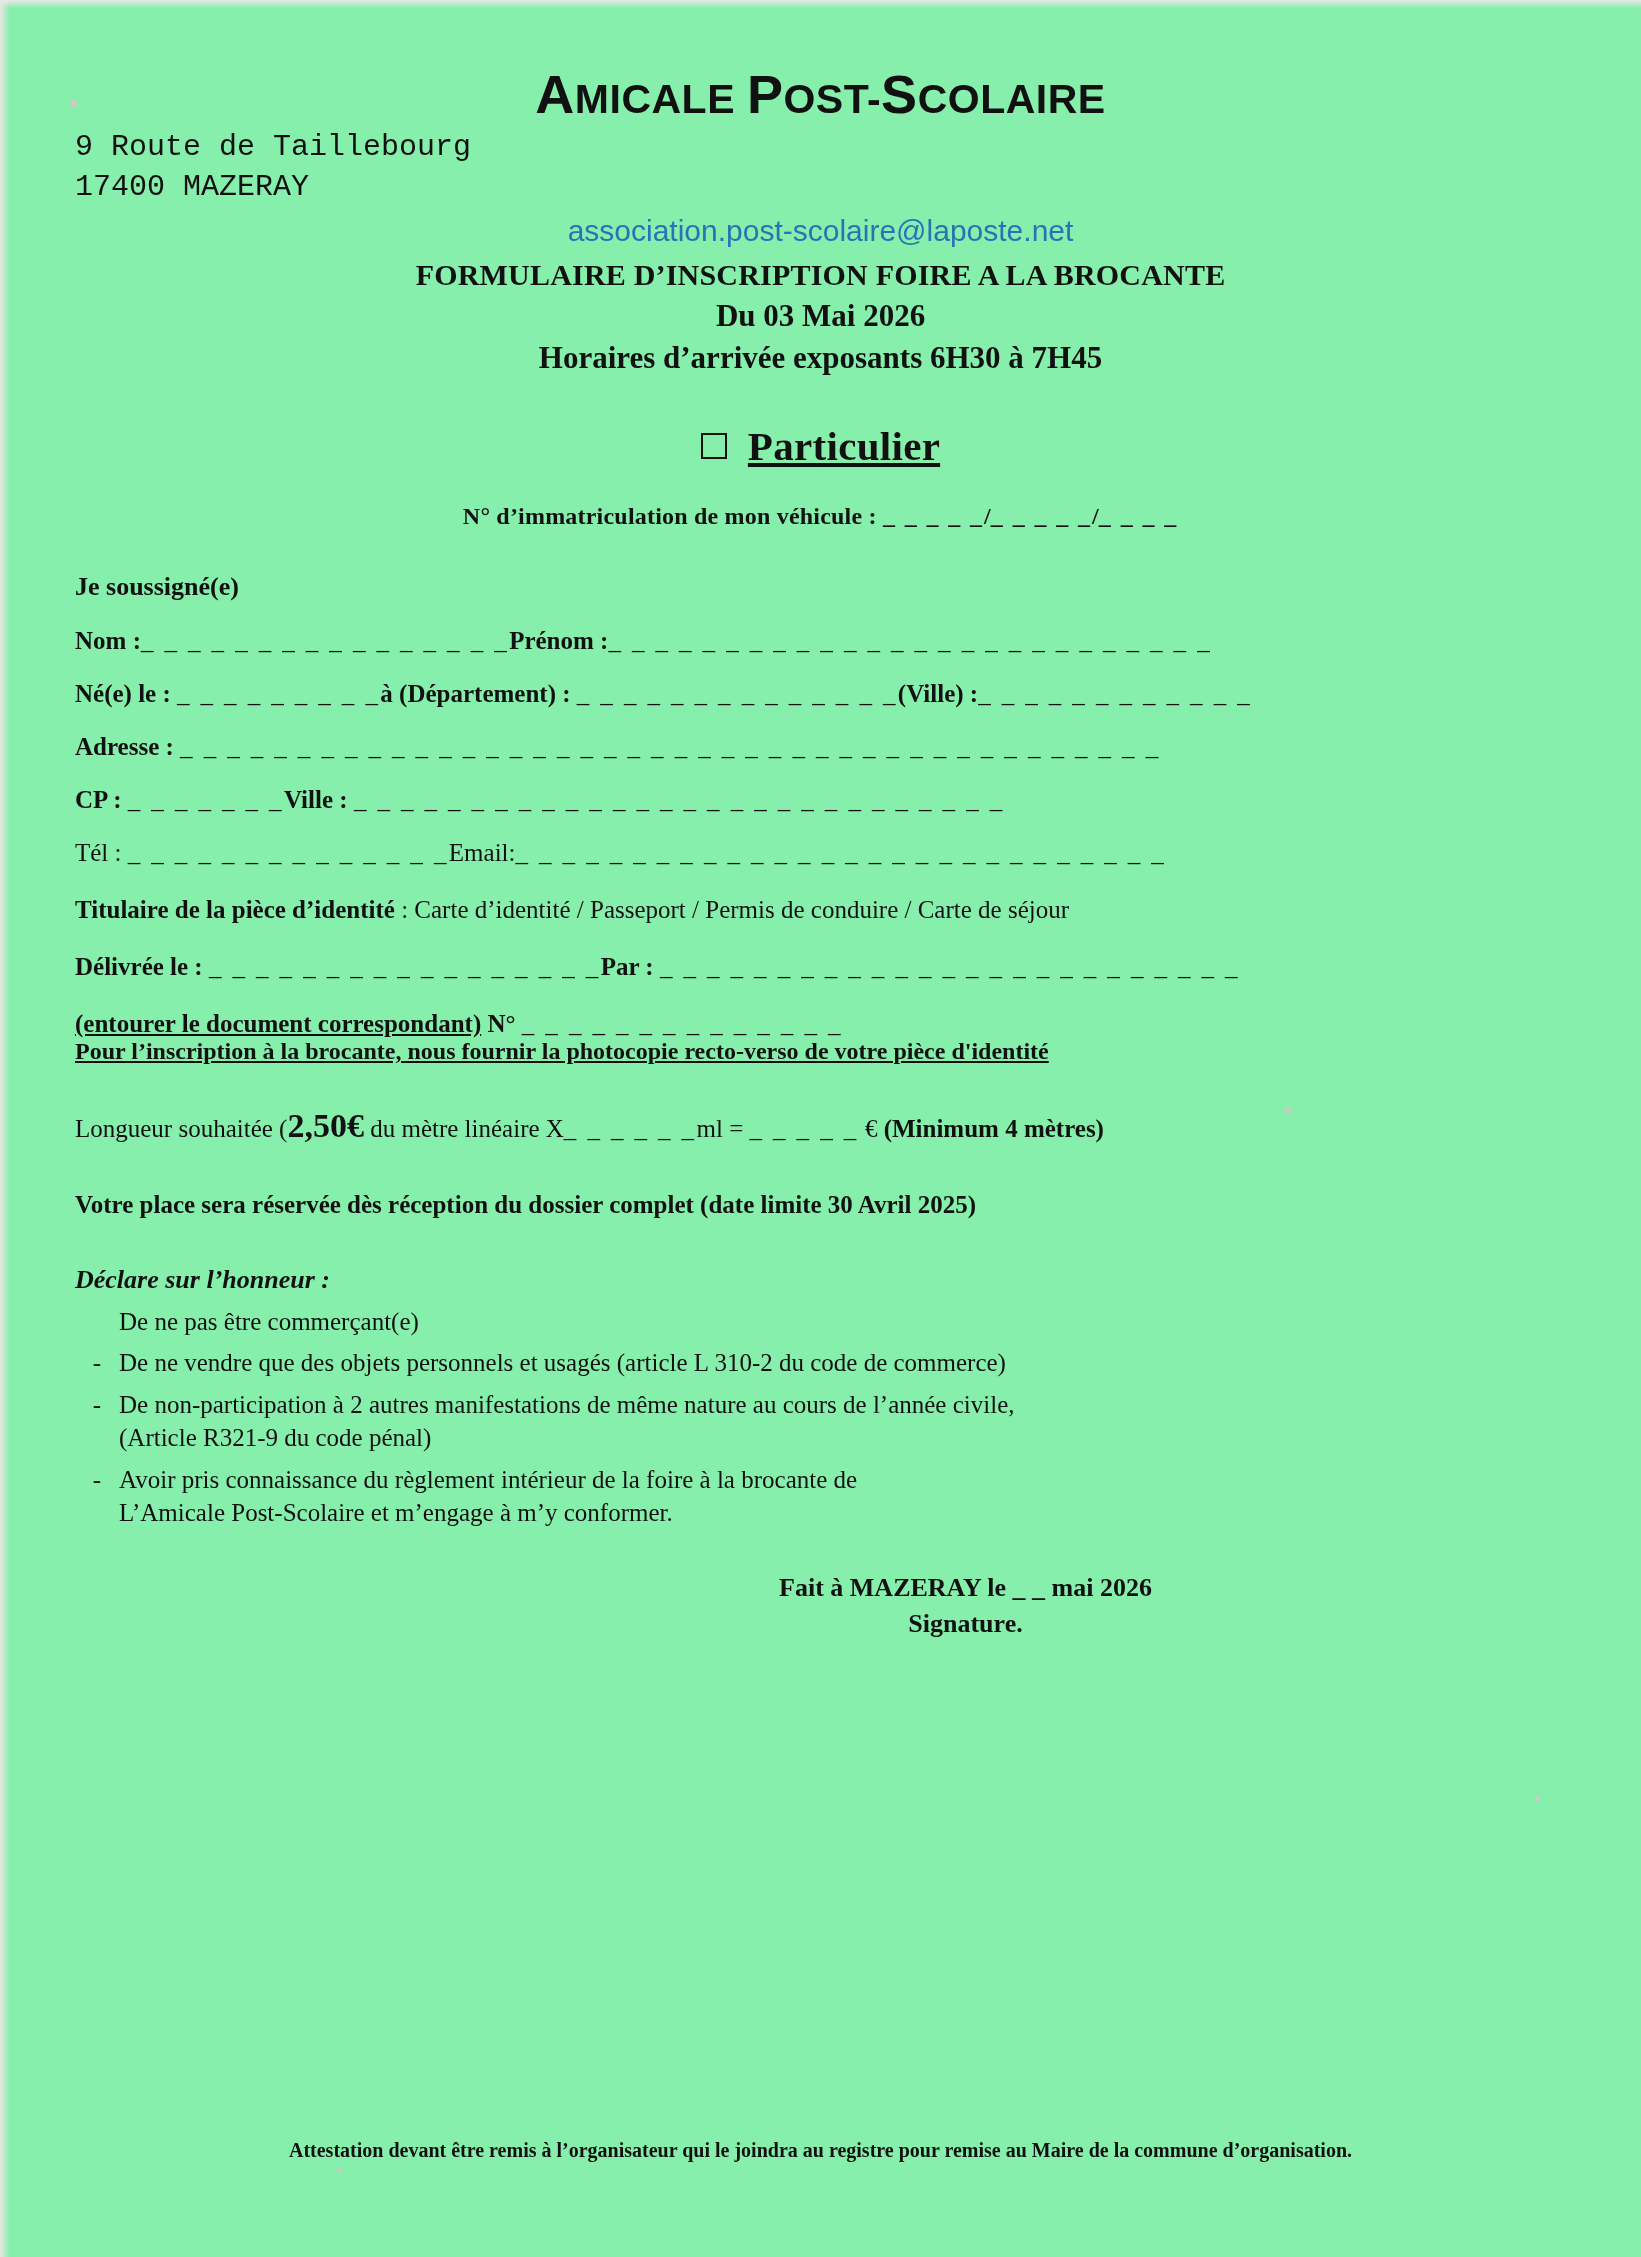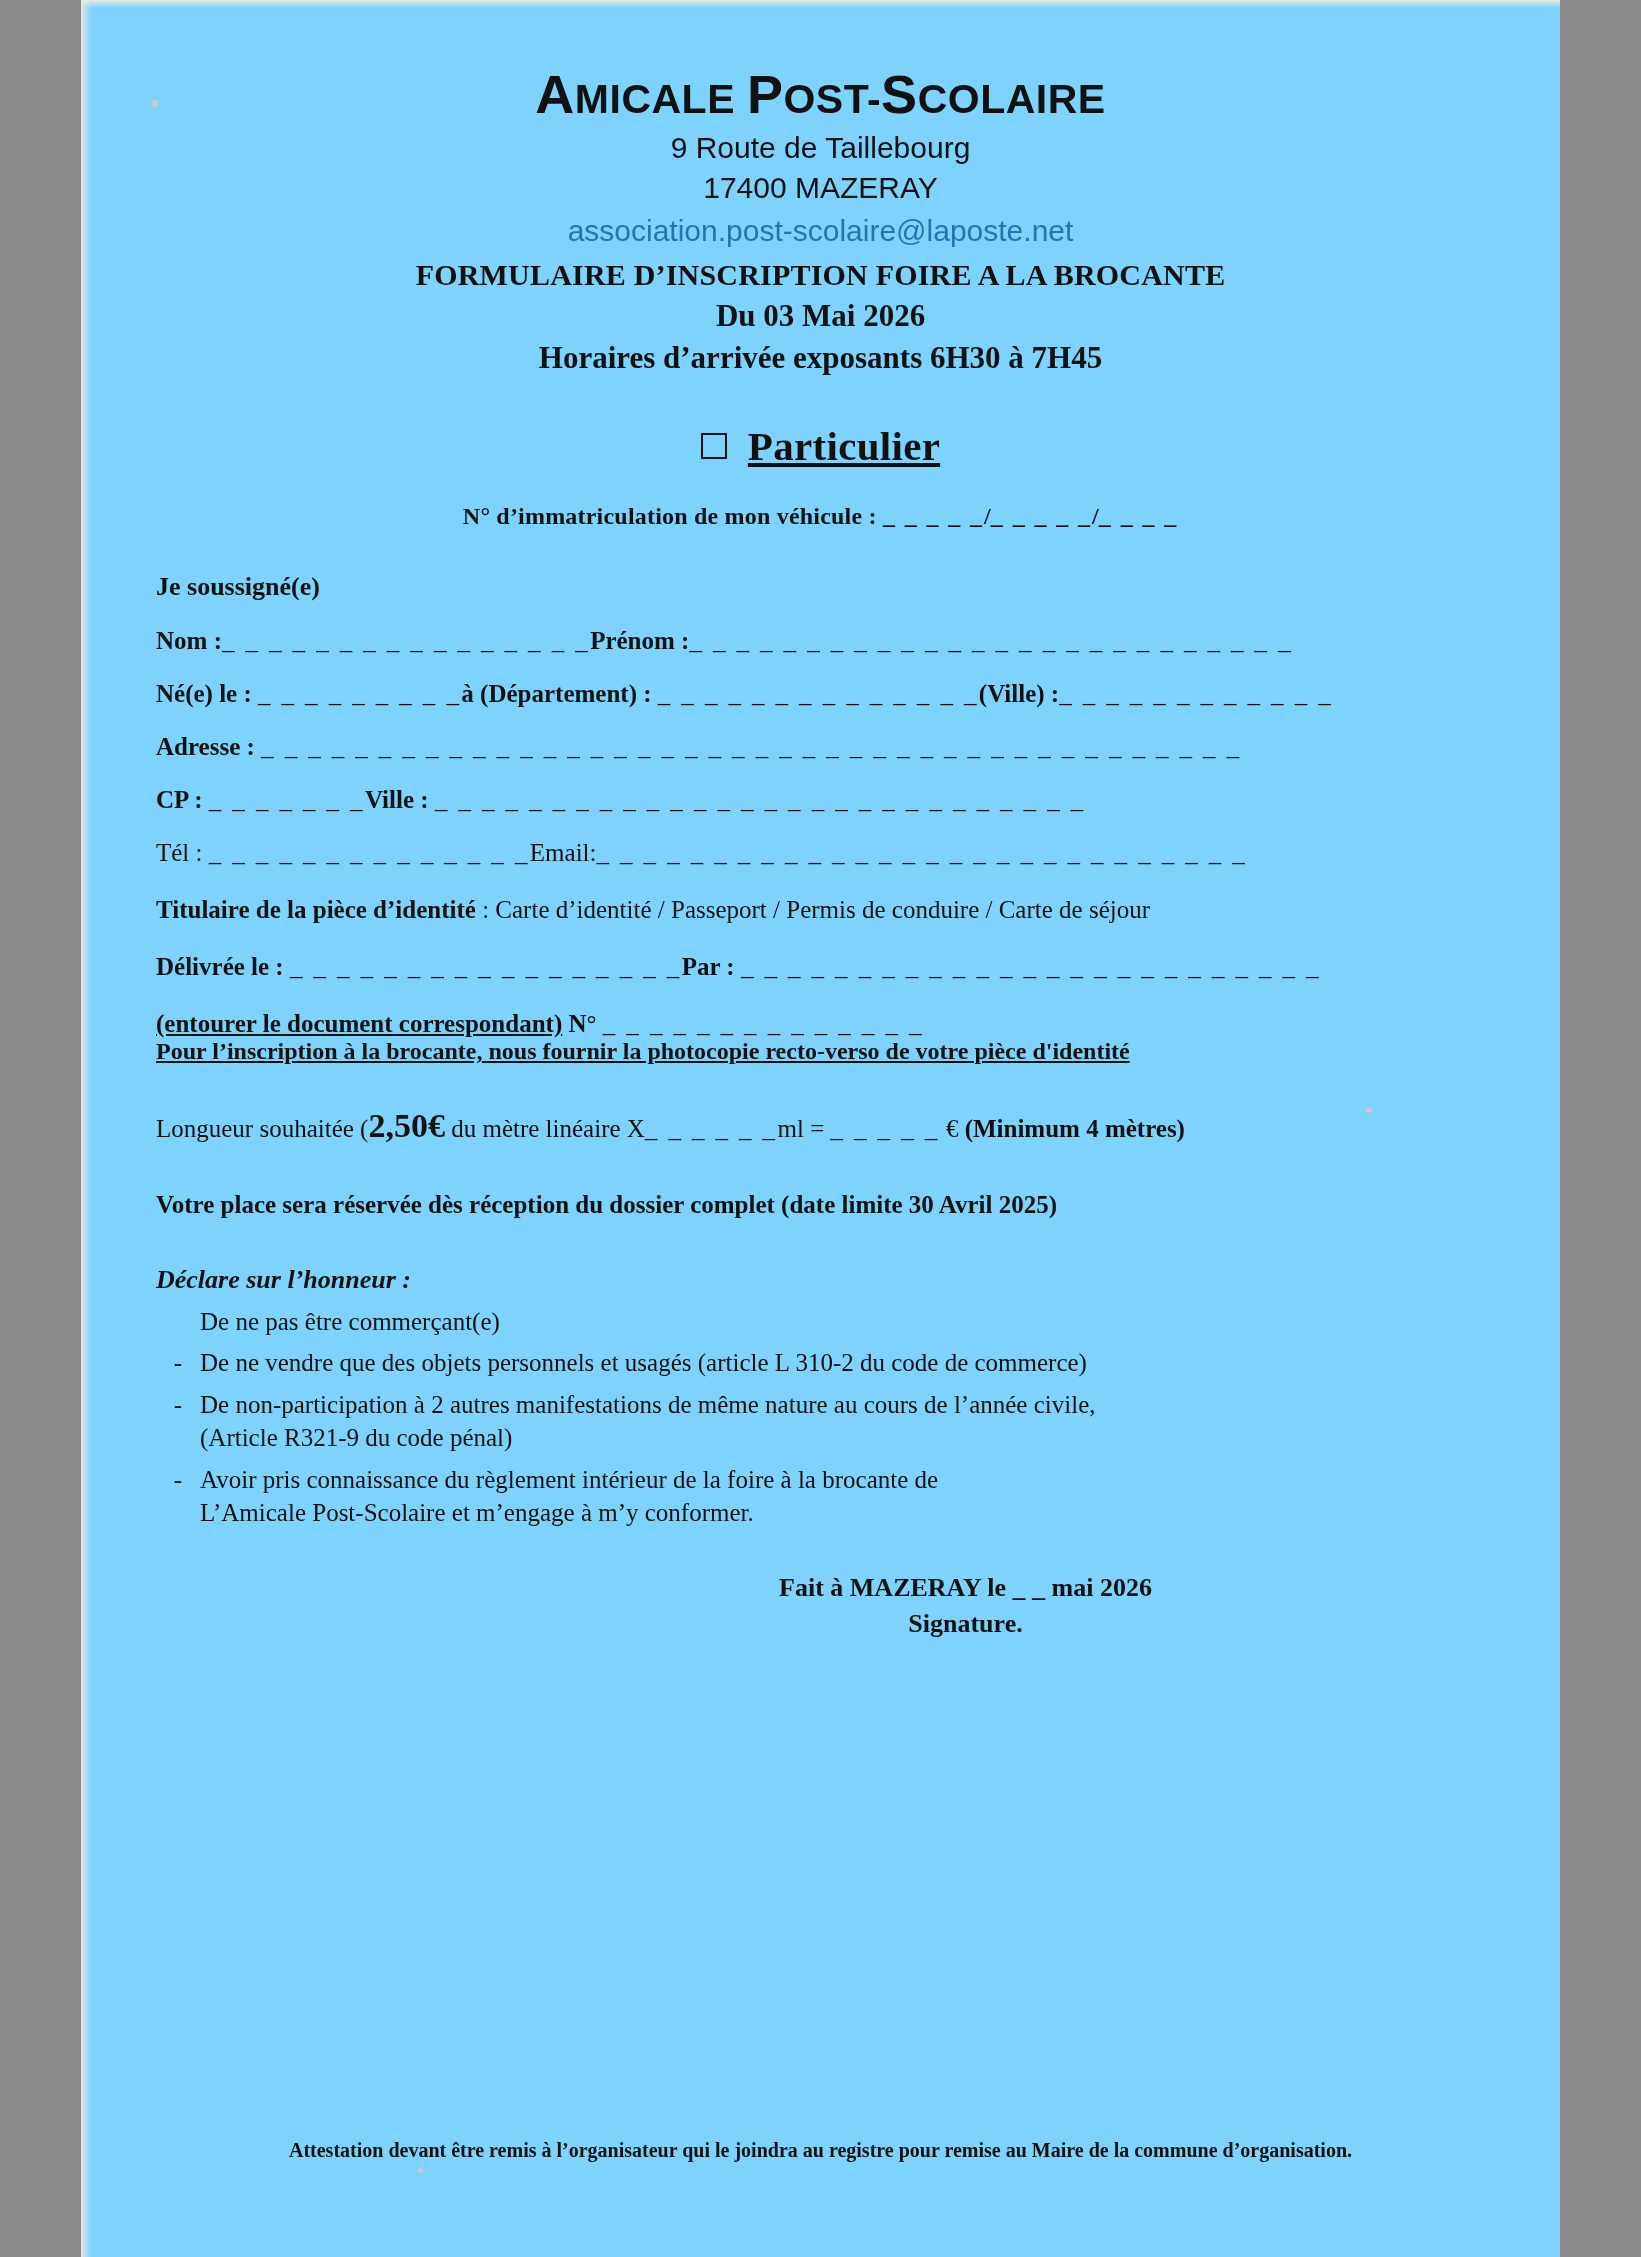--- a/index.html
+++ b/index.html
@@ -2,24 +2,24 @@
 <html lang="fr"><head>
 <meta charset="utf-8">
 <style>
   html, body {
     margin: 0;
     padding: 0;
     background: #8a8a8a;
   }
   .page {
     position: relative;
-    width: 1479px;
+    width: 1641px;
     height: 2257px;
     margin: 0 auto;
-    background: #7dd3fc;
+    background: #86efac;
     box-sizing: border-box;
     overflow: hidden;
     font-family: "Liberation Serif", serif;
     color: #111;
   }
   
   .scan-edge-left {
     position: absolute;
     left: 0; top: 0;
     width: 9.7px; height: 100%;
@@ -52,22 +52,21 @@
     font-weight: bold;
     font-size: 54px;
     letter-spacing: 0.5px;
     margin: 27px 0 5.8px 0;
     line-height: 1.05;
   }
   .org-title .small {
     font-size: 41px;
   }
   .org-addr {
-    text-align: center;
-    font-family: Liberation Sans, sans-serif;
+    font-family: Liberation Mono, monospace;
     font-size: 30px;
     line-height: 1.32;
   }
   .org-email {
     text-align: center;
     font-family: "Liberation Sans", sans-serif;
     font-size: 30px;
     color: #2a72b5;
     line-height: 1.5;
   }

